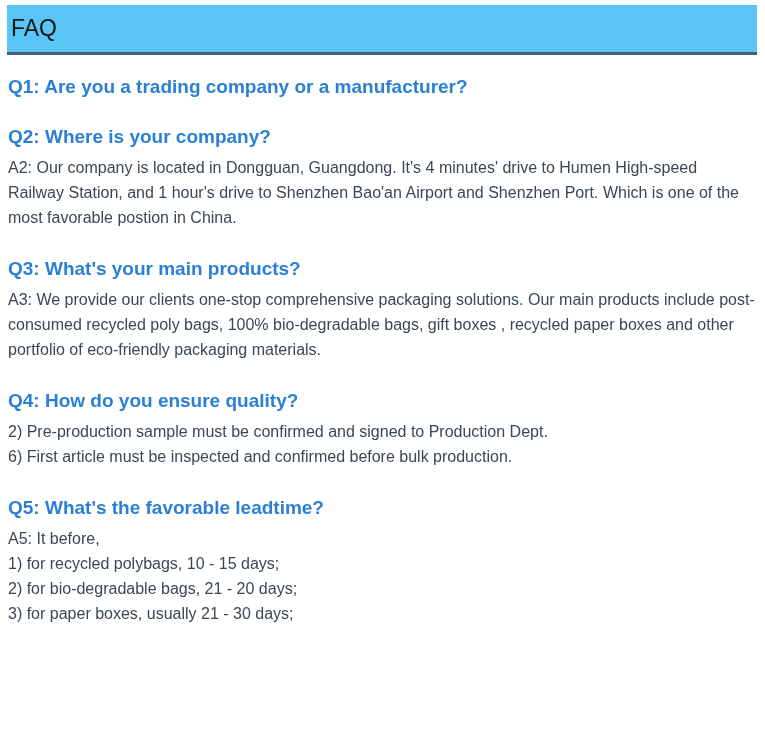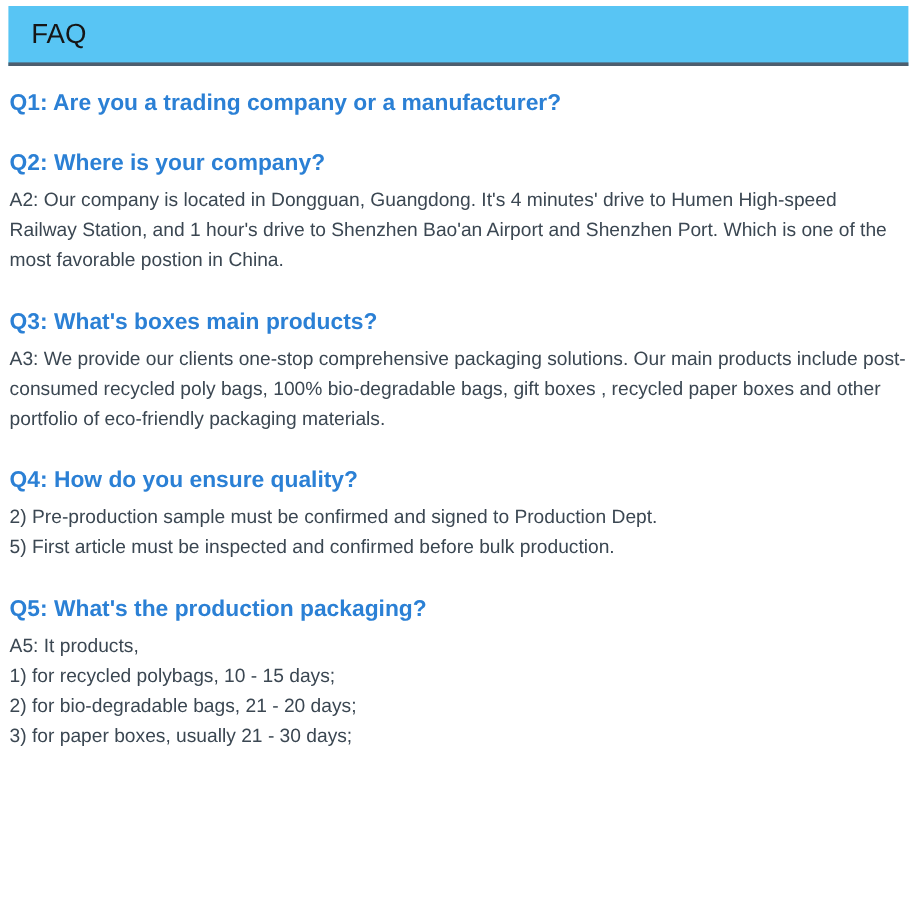--- a/index.html
+++ b/index.html
@@ -17,21 +17,21 @@
   .faq-header {
     margin: 5px 8px 0 7px;
     height: 47px;
     background: var(--header-bg, #58c5f4);
     border-bottom: 3px solid var(--header-border, #4d5e6e);
     display: flex;
     align-items: center;
   }
   .faq-header .title {
     margin: 0;
-    padding-left: 19px;
+    padding-left: 4px;
     font-size: 23px;
     font-weight: 400;
     color: var(--title-color, #161616);
     line-height: 1;
   }
   .faq-content {
     margin: 0 10px 0 8px;
   }
   .faq-item {
     margin-top: 28px;
@@ -71,38 +71,38 @@
   </section>
 
   <section class="faq-item">
     <h2 class="question">Q2: Where is your company?</h2>
     <div class="answer">
       <p>A2: Our company is located in Dongguan, Guangdong. It's 4 minutes' drive to Humen High-speed Railway Station, and 1 hour's drive to Shenzhen Bao'an Airport and Shenzhen Port. Which is one of the most favorable postion in China.</p>
     </div>
   </section>
 
   <section class="faq-item">
-    <h2 class="question">Q3: What's boxes main products?</h2>
+    <h2 class="question">Q3: What's your main products?</h2>
     <div class="answer">
       <p>A3: We provide our clients one-stop comprehensive packaging solutions. Our main products include post-consumed recycled poly bags, 100% bio-degradable bags, gift boxes , recycled paper boxes and other portfolio of eco-friendly packaging materials.</p>
     </div>
   </section>
 
   <section class="faq-item">
     <h2 class="question">Q4: How do you ensure quality?</h2>
     <div class="answer">
       <p>2) Pre-production sample must be confirmed and signed to Production Dept.</p>
-      <p>5) First article must be inspected and confirmed before bulk production.</p>
+      <p>6) First article must be inspected and confirmed before bulk production.</p>
     </div>
   </section>
 
   <section class="faq-item">
-    <h2 class="question">Q5: What's the production packaging?</h2>
+    <h2 class="question">Q5: What's the favorable leadtime?</h2>
     <div class="answer">
-      <p>A5: It products,</p>
+      <p>A5: It before,</p>
       <p>1) for recycled polybags, 10 - 15 days;</p>
       <p>2) for bio-degradable bags, 21 - 20 days;</p>
       <p>3) for paper boxes, usually 21 - 30 days;</p>
 
     </div>
   </section>
 
 </main>
 
 </body></html>

